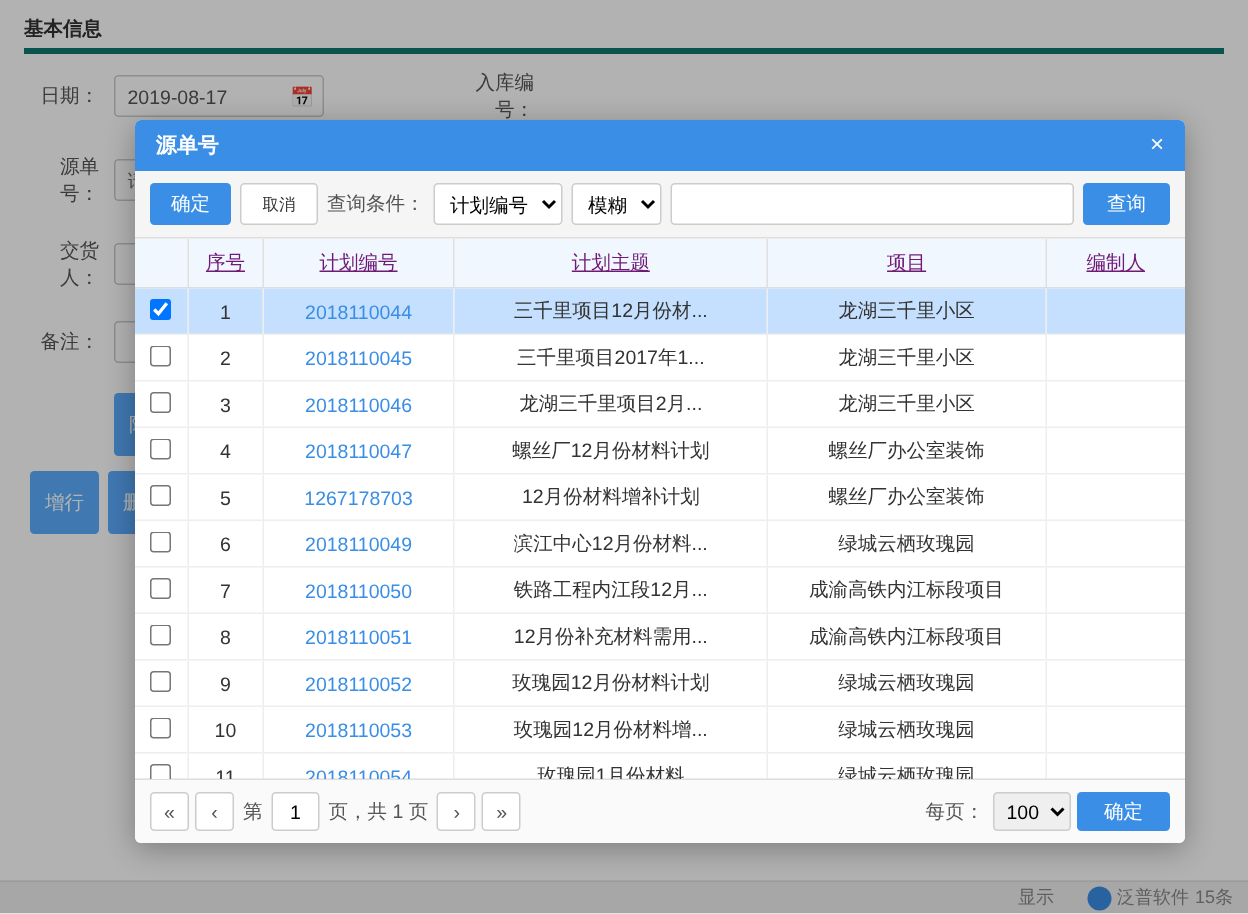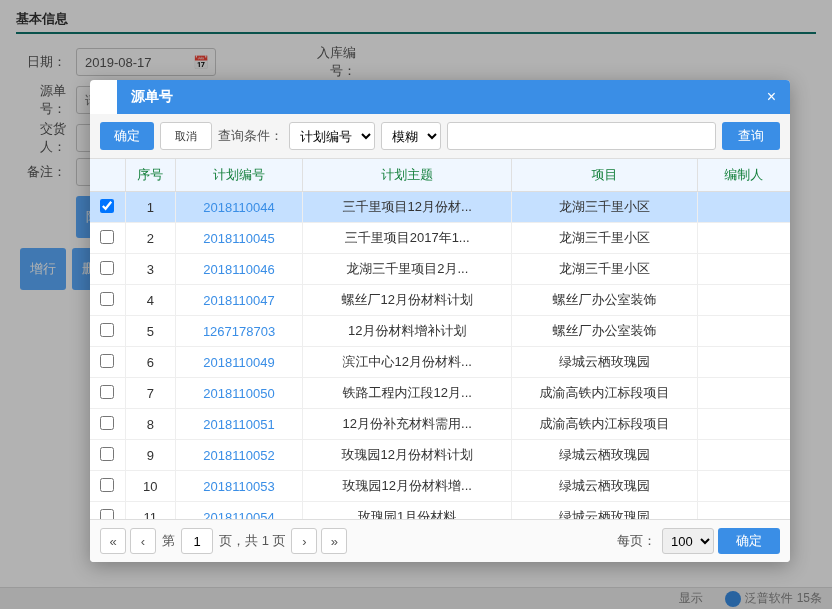--- a/index.html
+++ b/index.html
@@ -20,27 +20,27 @@
       position: absolute;
       top: 0; left: 0; right: 0; bottom: 0;
     }
 
     .section-title {
       color: #333;
       font-size: 13px;
       font-weight: bold;
       margin-bottom: 10px;
       padding-bottom: 4px;
-      border-bottom: 2px solid #0f766e;
+      border-bottom: 4px solid #0f766e;
     }
 
     .form-row {
       display: flex;
       align-items: center;
-      margin-bottom: 2px;
+      margin-bottom: 20px;
       gap: 10px;
     }
 
     .form-label {
       color: #555;
       width: 50px;
       text-align: right;
       flex-shrink: 0;
     }
 
@@ -116,21 +116,20 @@
       z-index: 20;
       overflow: hidden;
     }
 
     .modal-header {
       background: #3a8ee6;
       color: #fff;
       padding: 8px 14px;
       display: flex;
       justify-content: space-between;
-      margin-left: 27px;
     }
 
     .modal-title {
       font-size: 14px;
       font-weight: bold;
     }
 
     .modal-close {
       cursor: pointer;
       font-size: 16px;
@@ -218,25 +217,26 @@
       border-collapse: collapse;
       font-size: 13px;
     }
 
     thead tr {
       background: #f0f7ff;
     }
 
     thead th {
       padding: 7px 8px;
-      color: #15803d;
+      color: #701a75;
       font-weight: normal;
       border-bottom: 1px solid #ddd;
       border-right: 1px solid #e0e0e0;
       white-space: nowrap;
+      text-decoration: underline;
     }
 
     thead th:last-child { border-right: none; }
 
     tbody tr {
       border-bottom: 1px solid #eee;
     }
 
     tbody tr.selected {
       background: #c5e0ff;

